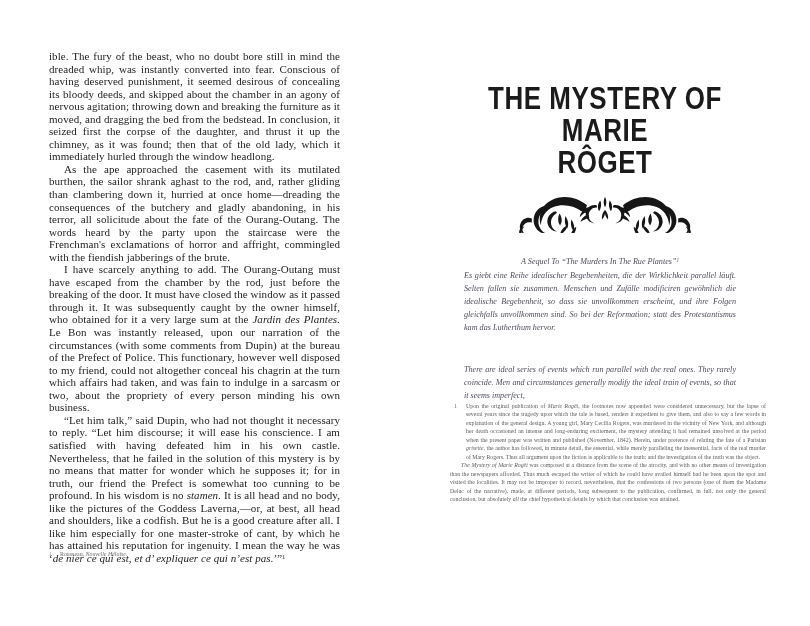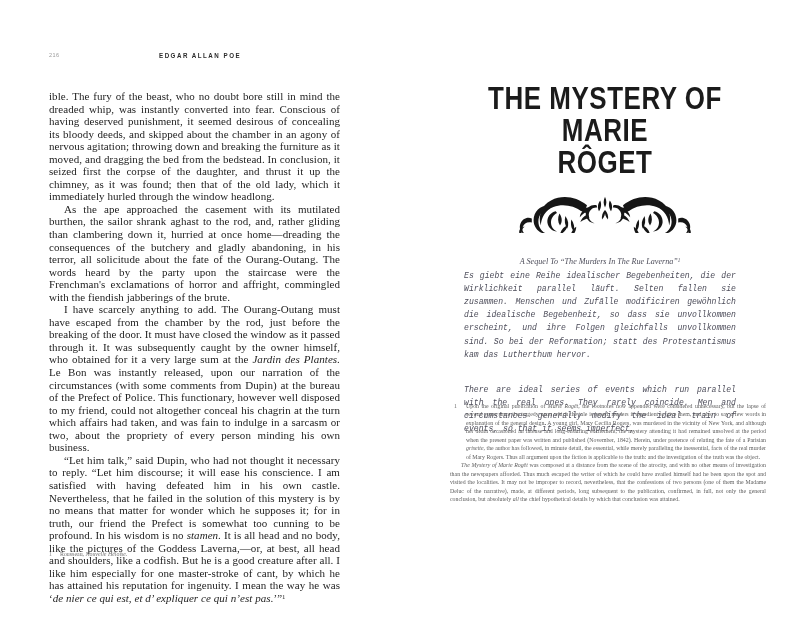--- a/index.html
+++ b/index.html
@@ -138,24 +138,23 @@
     color: #4d4d5a;
     text-align: justify;
   }
   .epigraph .epi-head {
     display: block;
     text-align: center;
     margin-bottom: 1px;
   }
   .epigraph p {
     margin: 0;
-    font-family: Liberation Mono, monospace;
   }
   .epigraph p.epi-trans {
-    margin-top: 22px;
+    margin-top: 28px;
   }
 
   
   .footnote-recto {
     position: absolute;
     left: 45px;
     top: 402px;
     width: 316px;
     font-size: 5.85px;
     line-height: 8.45px;
@@ -181,24 +180,20 @@
     font-style: italic;
   }
 </style>
 </head>
 <body>
 
 <div class="spread">
 
   <div class="page page-verso">
 
-    <div class="running-head">
-      <span class="folio">216</span>
-      <span class="head-title">EDGAR ALLAN POE</span>
-    </div>
 
     <div class="body-col">
 
       <p class="noindent">ible. The fury of the beast, who no doubt bore still in mind the dreaded whip, was instantly converted into fear. Conscious of having deserved punishment, it seemed desirous of concealing its bloody deeds, and skipped about the chamber in an agony of nervous agitation; throwing down and breaking the furniture as it moved, and dragging the bed from the bedstead. In conclusion, it seized first the corpse of the daughter, and thrust it up the chimney, as it was found; then that of the old lady, which it immediately hurled through the window headlong.</p>
 
       <p>As the ape approached the casement with its mutilated burthen, the sailor shrank aghast to the rod, and, rather gliding than clambering down it, hurried at once home—dreading the consequences of the butchery and gladly abandoning, in his terror, all solicitude about the fate of the Ourang-Outang. The words heard by the party upon the staircase were the Frenchman's exclamations of horror and affright, commingled with the fiendish jabberings of the brute.</p>
 
       <p><span>I have scarcely anything to add. The Ourang-Outang must have escaped from the chamber by the rod, just before the breaking of the door. It must have closed the window as it passed through it. It was subsequently caught by the owner himself, who obtained for it a very large sum at the </span><i>Jardin des Plantes.</i><span> Le Bon was instantly released, upon our narration of the circumstances (with some comments from Dupin) at the bureau of the Prefect of Police. This functionary, however well disposed to my friend, could not altogether conceal his chagrin at the turn which affairs had taken, and was fain to indulge in a sarcasm or two, about the propriety of every person minding his own business.</span></p>
 
       <p><span>“Let him talk,” said Dupin, who had not thought it necessary to reply. “Let him discourse; it will ease his conscience. I am satisfied with having defeated him in his own castle. Nevertheless, that he failed in the solution of this mystery is by no means that matter for wonder which he supposes it; for in truth, our friend the Prefect is somewhat too cunning to be profound. In his wisdom is no </span><i>stamen.</i><span> It is all head and no body, like the pictures of the Goddess Laverna,—or, at best, all head and shoulders, like a codfish. But he is a good creature after all. I like him especially for one master-stroke of cant, by which he has attained his reputation for ingenuity. I mean the way he was ‘</span><i>de nier ce qui est, et d’ expliquer ce qui n’est pas.</i><span>’”</span><sup>1</sup></p>
@@ -259,21 +254,21 @@
         <path d="M314 66 c5 0 9 4 9 9 c0 5 -4 9 -9 9 c3 -2 5 -5 5 -9 c0 -4 -2 -7 -5 -9 z"></path>
 
         <path d="M118 64 c-7 2 -12 8 -13 15 c6 -3 11 -8 13 -15 z"></path>
         <path d="M132 66 c-6 4 -10 11 -9 18 c5 -5 9 -11 9 -18 z"></path>
         <path d="M242 64 c7 2 12 8 13 15 c-6 -3 -11 -8 -13 -15 z"></path>
         <path d="M228 66 c6 4 10 11 9 18 c-5 -5 -9 -11 -9 -18 z"></path>
       </g>
     </svg>
 
     <div class="epigraph">
-      <span class="epi-head"><span>A Sequel To “The Murders In The Rue Laverna”</span><sup>1</sup></span>
+      <span class="epi-head"><span>A Sequel To “The Murders In The Rue Plantes”</span><sup>1</sup></span>
       <p>Es giebt eine Reihe idealischer Begebenheiten, die der Wirklichkeit parallel läuft. Selten fallen sie zusammen. Menschen und Zufälle modificiren gewöhnlich die idealische Begebenheit, so dass sie unvollkommen erscheint, und ihre Folgen gleichfalls unvollkommen sind. So bei der Reformation; statt des Protestantismus kam das Lutherthum hervor.</p>
       <p class="epi-trans">There are ideal series of events which run parallel with the real ones. They rarely coincide. Men and circumstances generally modify the ideal train of events, so that it seems imperfect,</p>
     </div>
 
     <div class="footnote-recto">
       <p class="fn-first"><span class="fn-marker">1</span><span>Upon the original publication of </span><i>Marie Rogêt,</i><span> the footnotes now appended were considered unnecessary, but the lapse of several years since the tragedy upon which the tale is based, renders it expedient to give them, and also to say a few words in explanation of the general design. A young girl, Mary Cecilia Rogers, was murdered in the vicinity of New York, and although her death occasioned an intense and long-enduring excitement, the mystery attending it had remained unsolved at the period when the present paper was written and published (November, 1842). Herein, under pretence of relating the fate of a Parisian </span><i>grisette,</i><span> the author has followed, in minute detail, the essential, while merely paralleling the inessential, facts of the real murder of Mary Rogers. Thus all argument upon the fiction is applicable to the truth: and the investigation of the truth was the object.</span></p>
       <p><i>The Mystery of Marie Rogêt</i><span> was composed at a distance from the scene of the atrocity, and with no other means of investigation than the newspapers afforded. Thus much escaped the writer of which he could have availed himself had he been upon the spot and visited the localities. It may not be improper to record, nevertheless, that the confessions of two persons (one of them the Madame Deluc of the narrative), made, at different periods, long subsequent to the publication, confirmed, in full, not only the general conclusion, but absolutely </span><i>all</i><span> the chief hypothetical details by which that conclusion was attained.</span></p>
     </div>
 
   </div>

